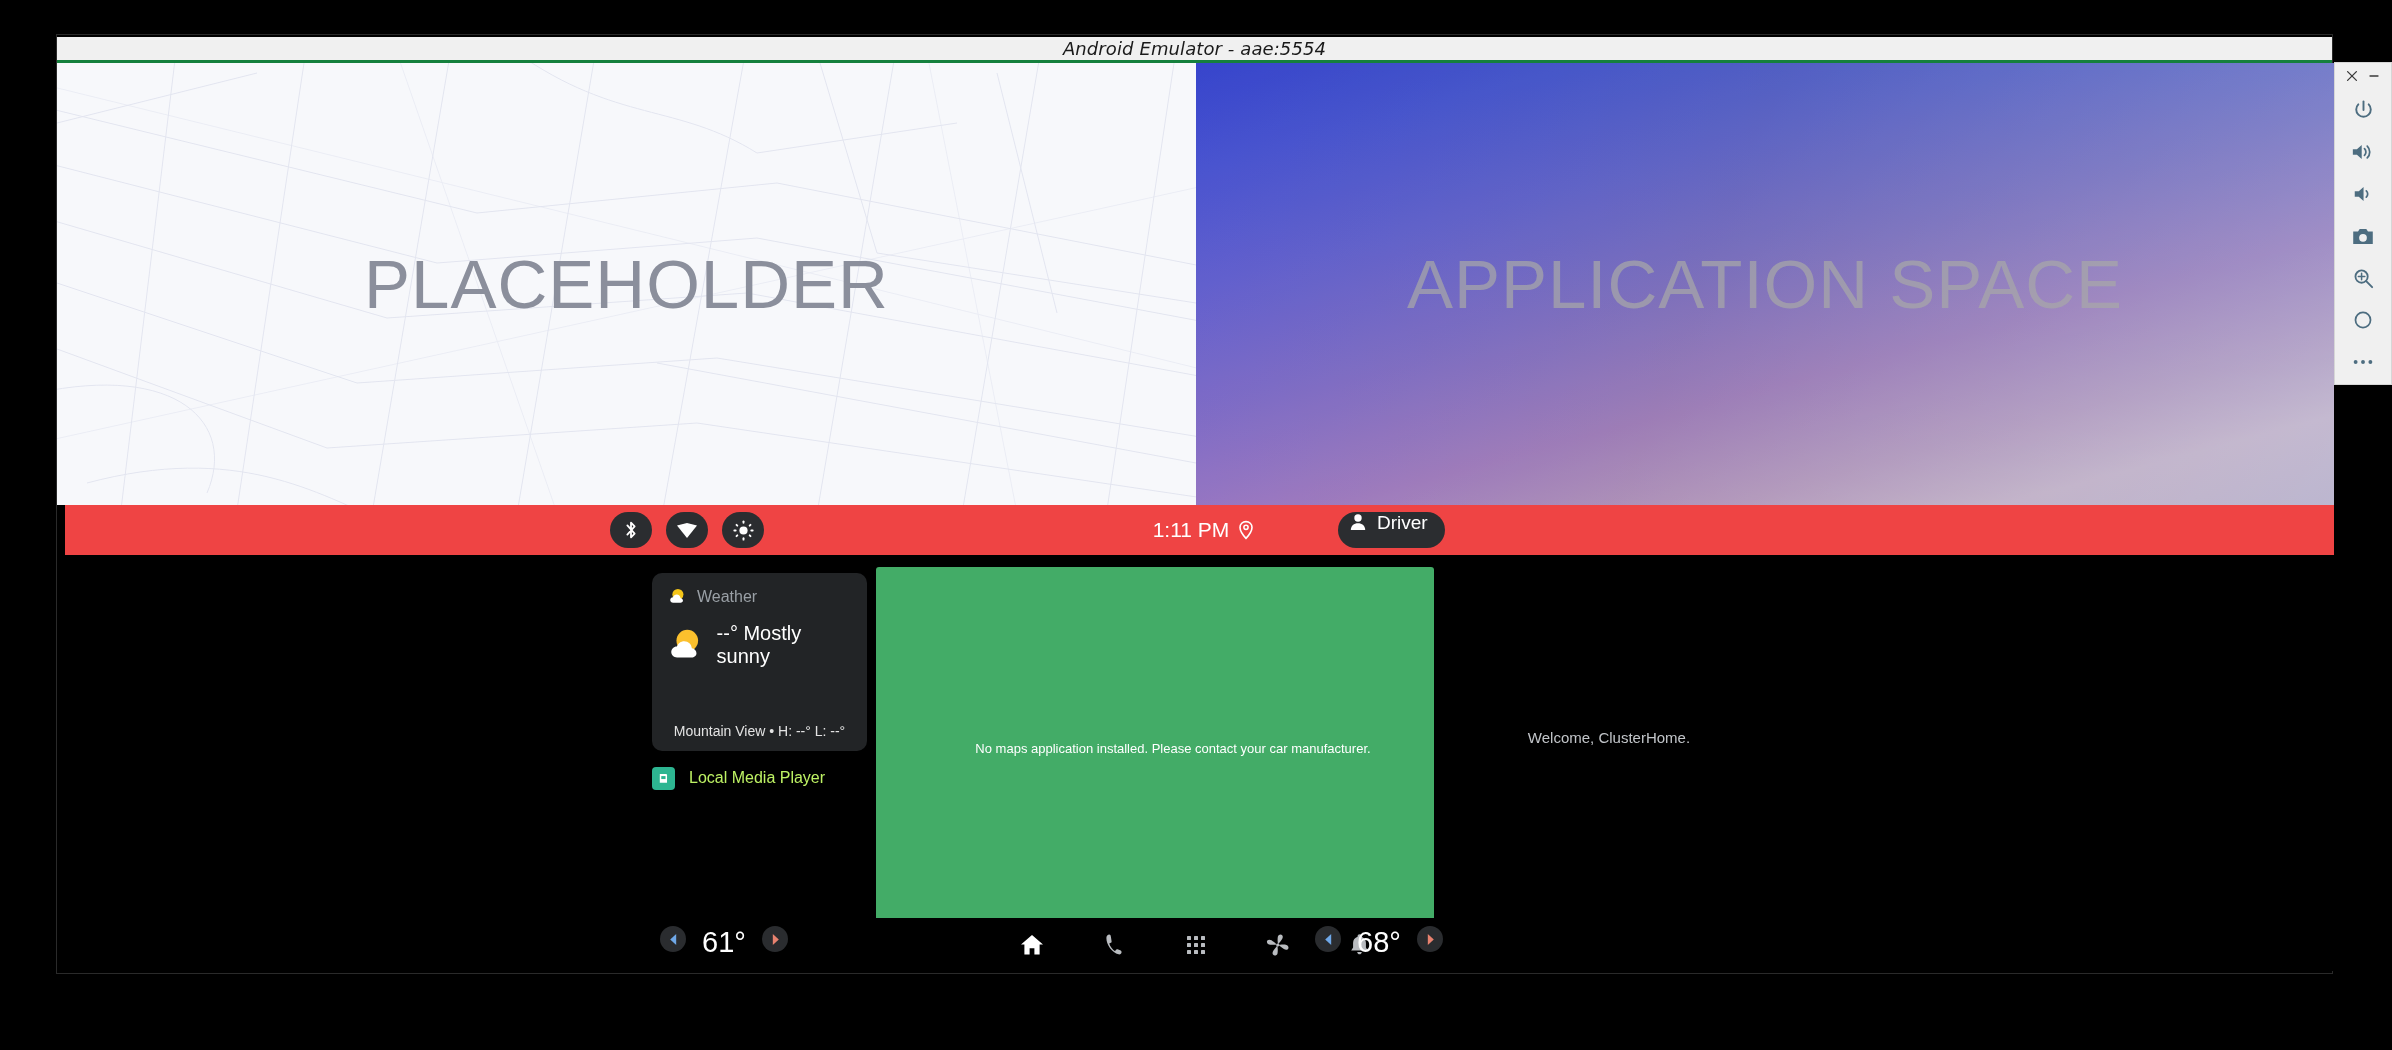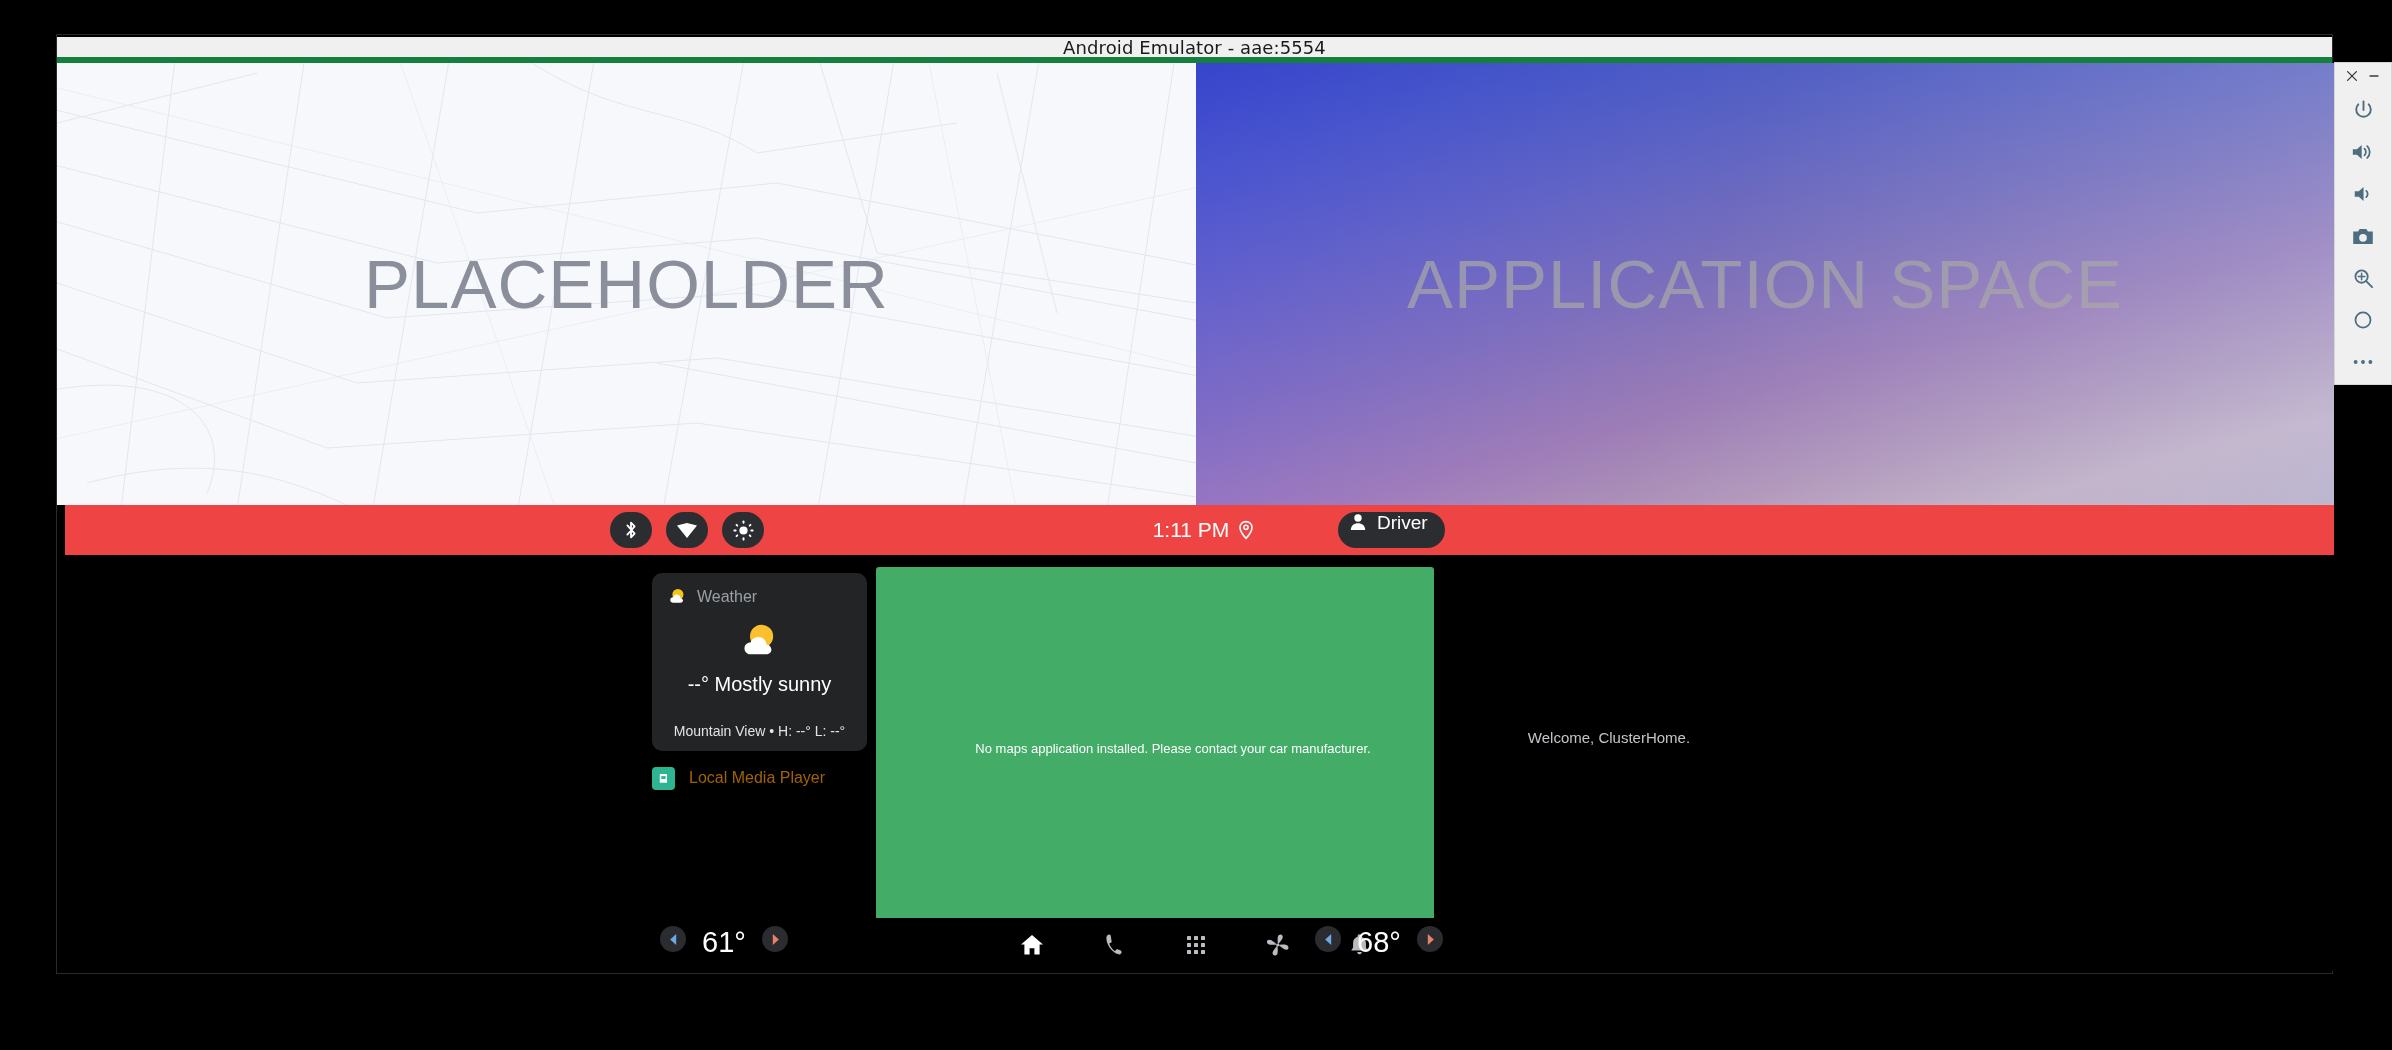--- a/index.html
+++ b/index.html
@@ -24,22 +24,22 @@
     width: 2277px; height: 940px;
     background: #000;
     border: 1px solid #2a2a2a;
   }
 
   #emu-titlebar {
     position: relative;
     height: 28px;
     background: #f0f0f0;
     border-top: 2px solid #000;
-    border-bottom: 6px solid #15803d;
-    display: flex; align-items: center; justify-content: center;
+    border-bottom: 3px solid #15803d;
+    display: flex; align-items: center; justify-content: center; font-style: italic;
   }
   #emu-title {
     font-size: 18px; color: #1a1a1a;
     font-family: "DejaVu Sans", sans-serif;
     letter-spacing: .1px;
   }
 
   
   #android-screen {
     position: relative;
@@ -156,39 +156,38 @@
   }
   #weather-head {
     display: flex; align-items: flex-end; gap: 10px;
   }
   #weather-head .title {
     font-size: 16px; color: #9aa0a6;
   }
   #weather-main {
     display: flex; align-items: center; gap: 13px;
     margin-top: 16px;
-    flex-direction: column;
   }
   #weather-main .cond {
     font-size: 20px; color: #fff;
   }
   #weather-foot {
     margin-top: auto;
     font-size: 14px; color: #e3e3e3;
     text-align: center;
   }
 
   
   #media-row {
     position: absolute; left: 595px; top: 208px;
     width: 215px; height: 30px;
     display: flex; align-items: center; gap: 14px;
   }
   #media-row .label {
-    font-size: 16px; color: #a16207;
+    font-size: 16px; color: #bef264;
   }
   .media-icon {
     width: 23px; height: 23px;
     border-radius: 4px;
     background: #2db591;
     display: flex; align-items: center; justify-content: center;
   }
 
   
   #map-panel {

